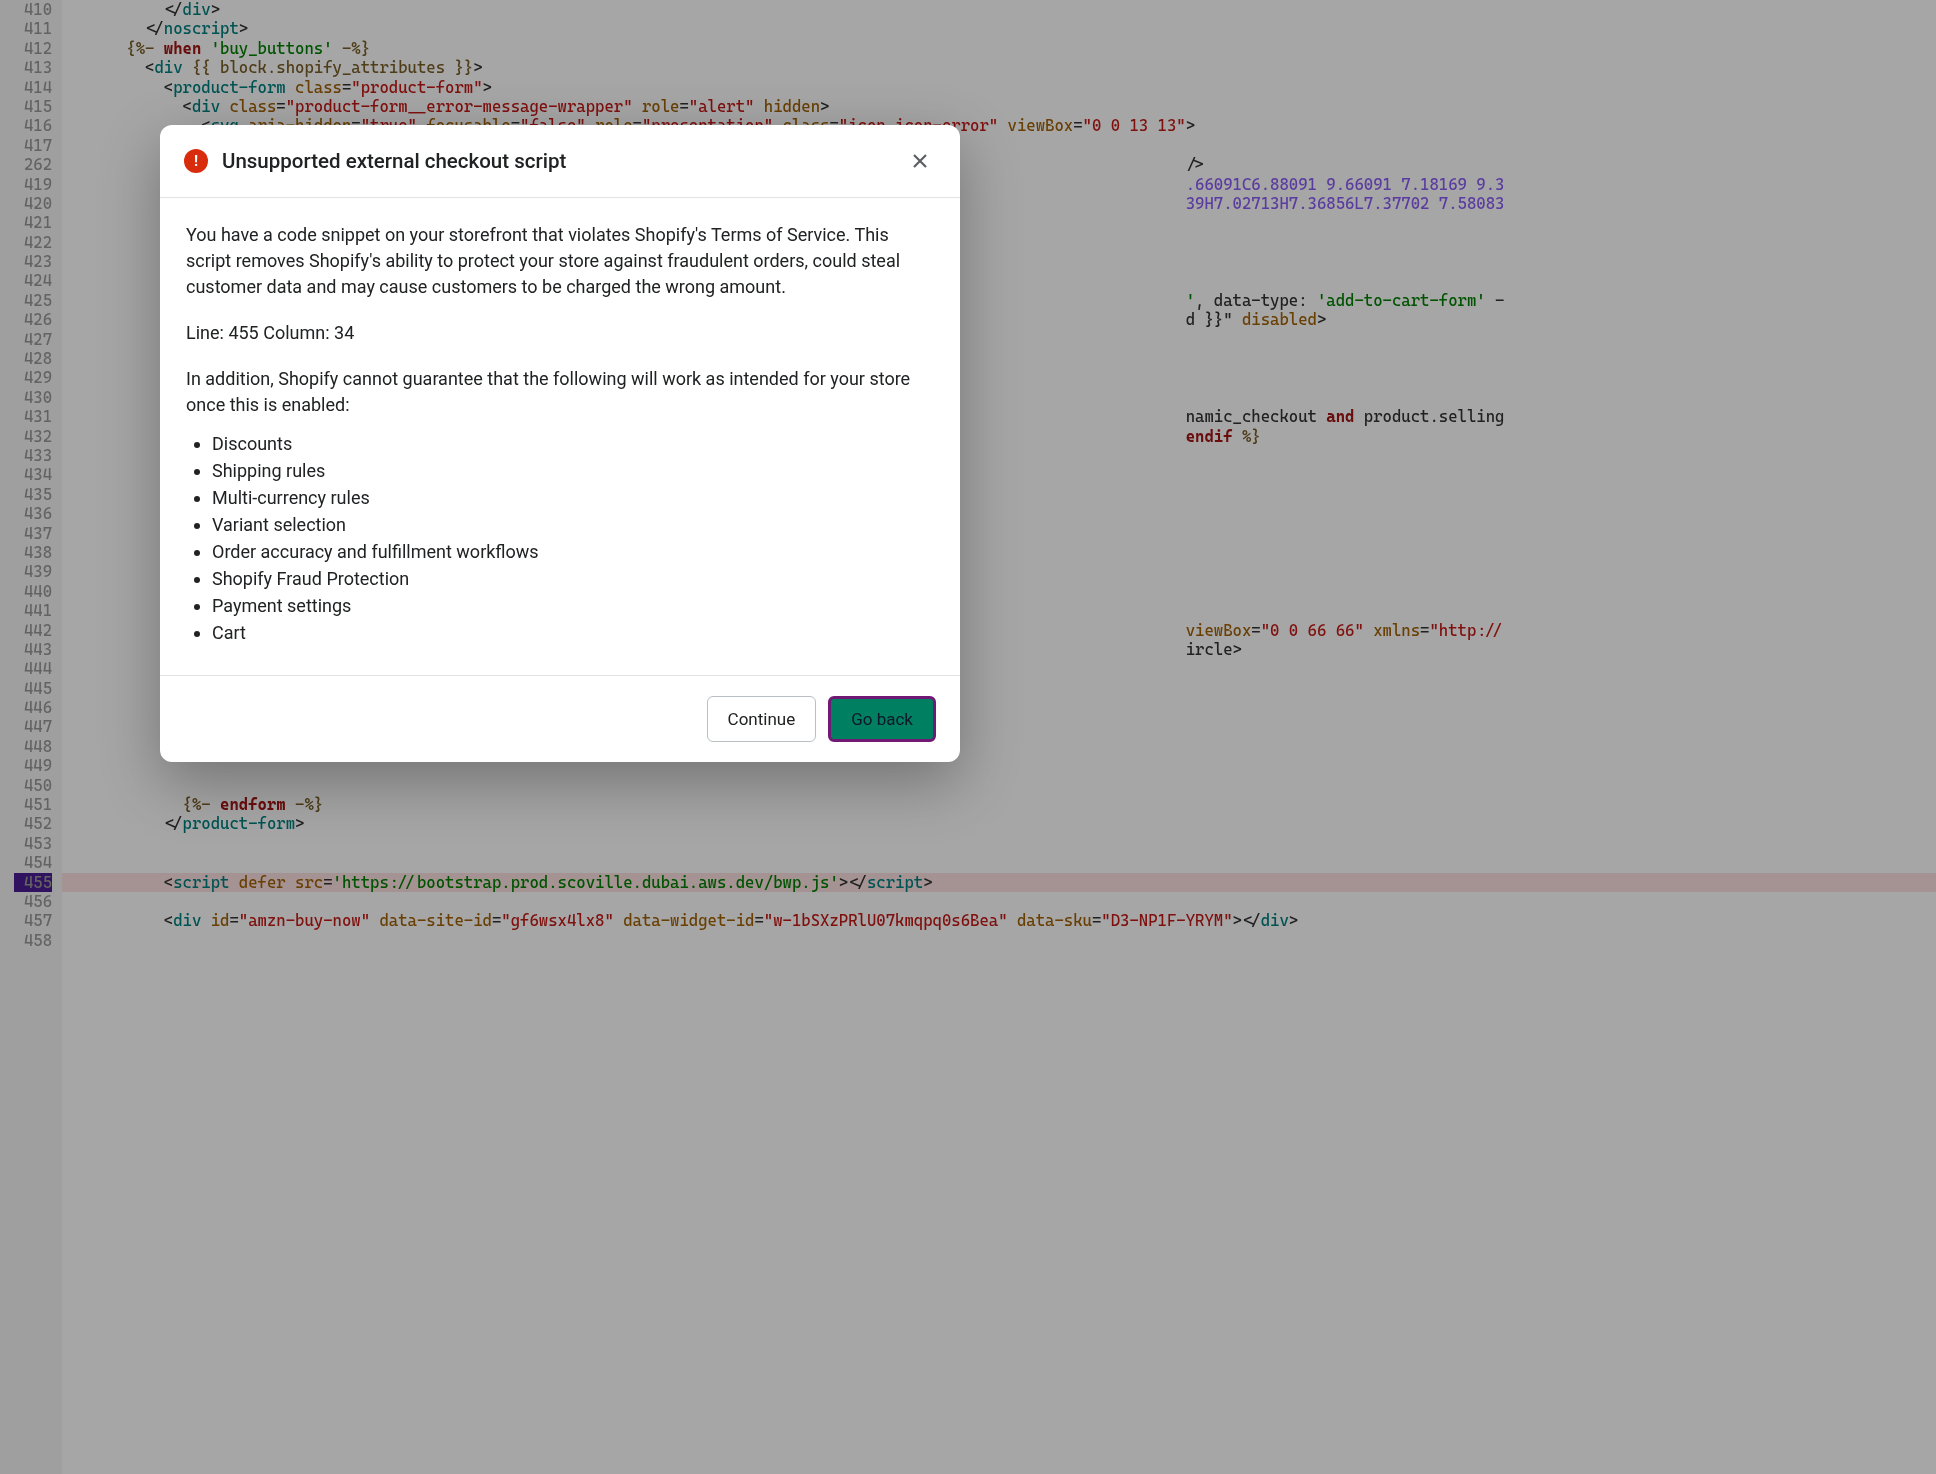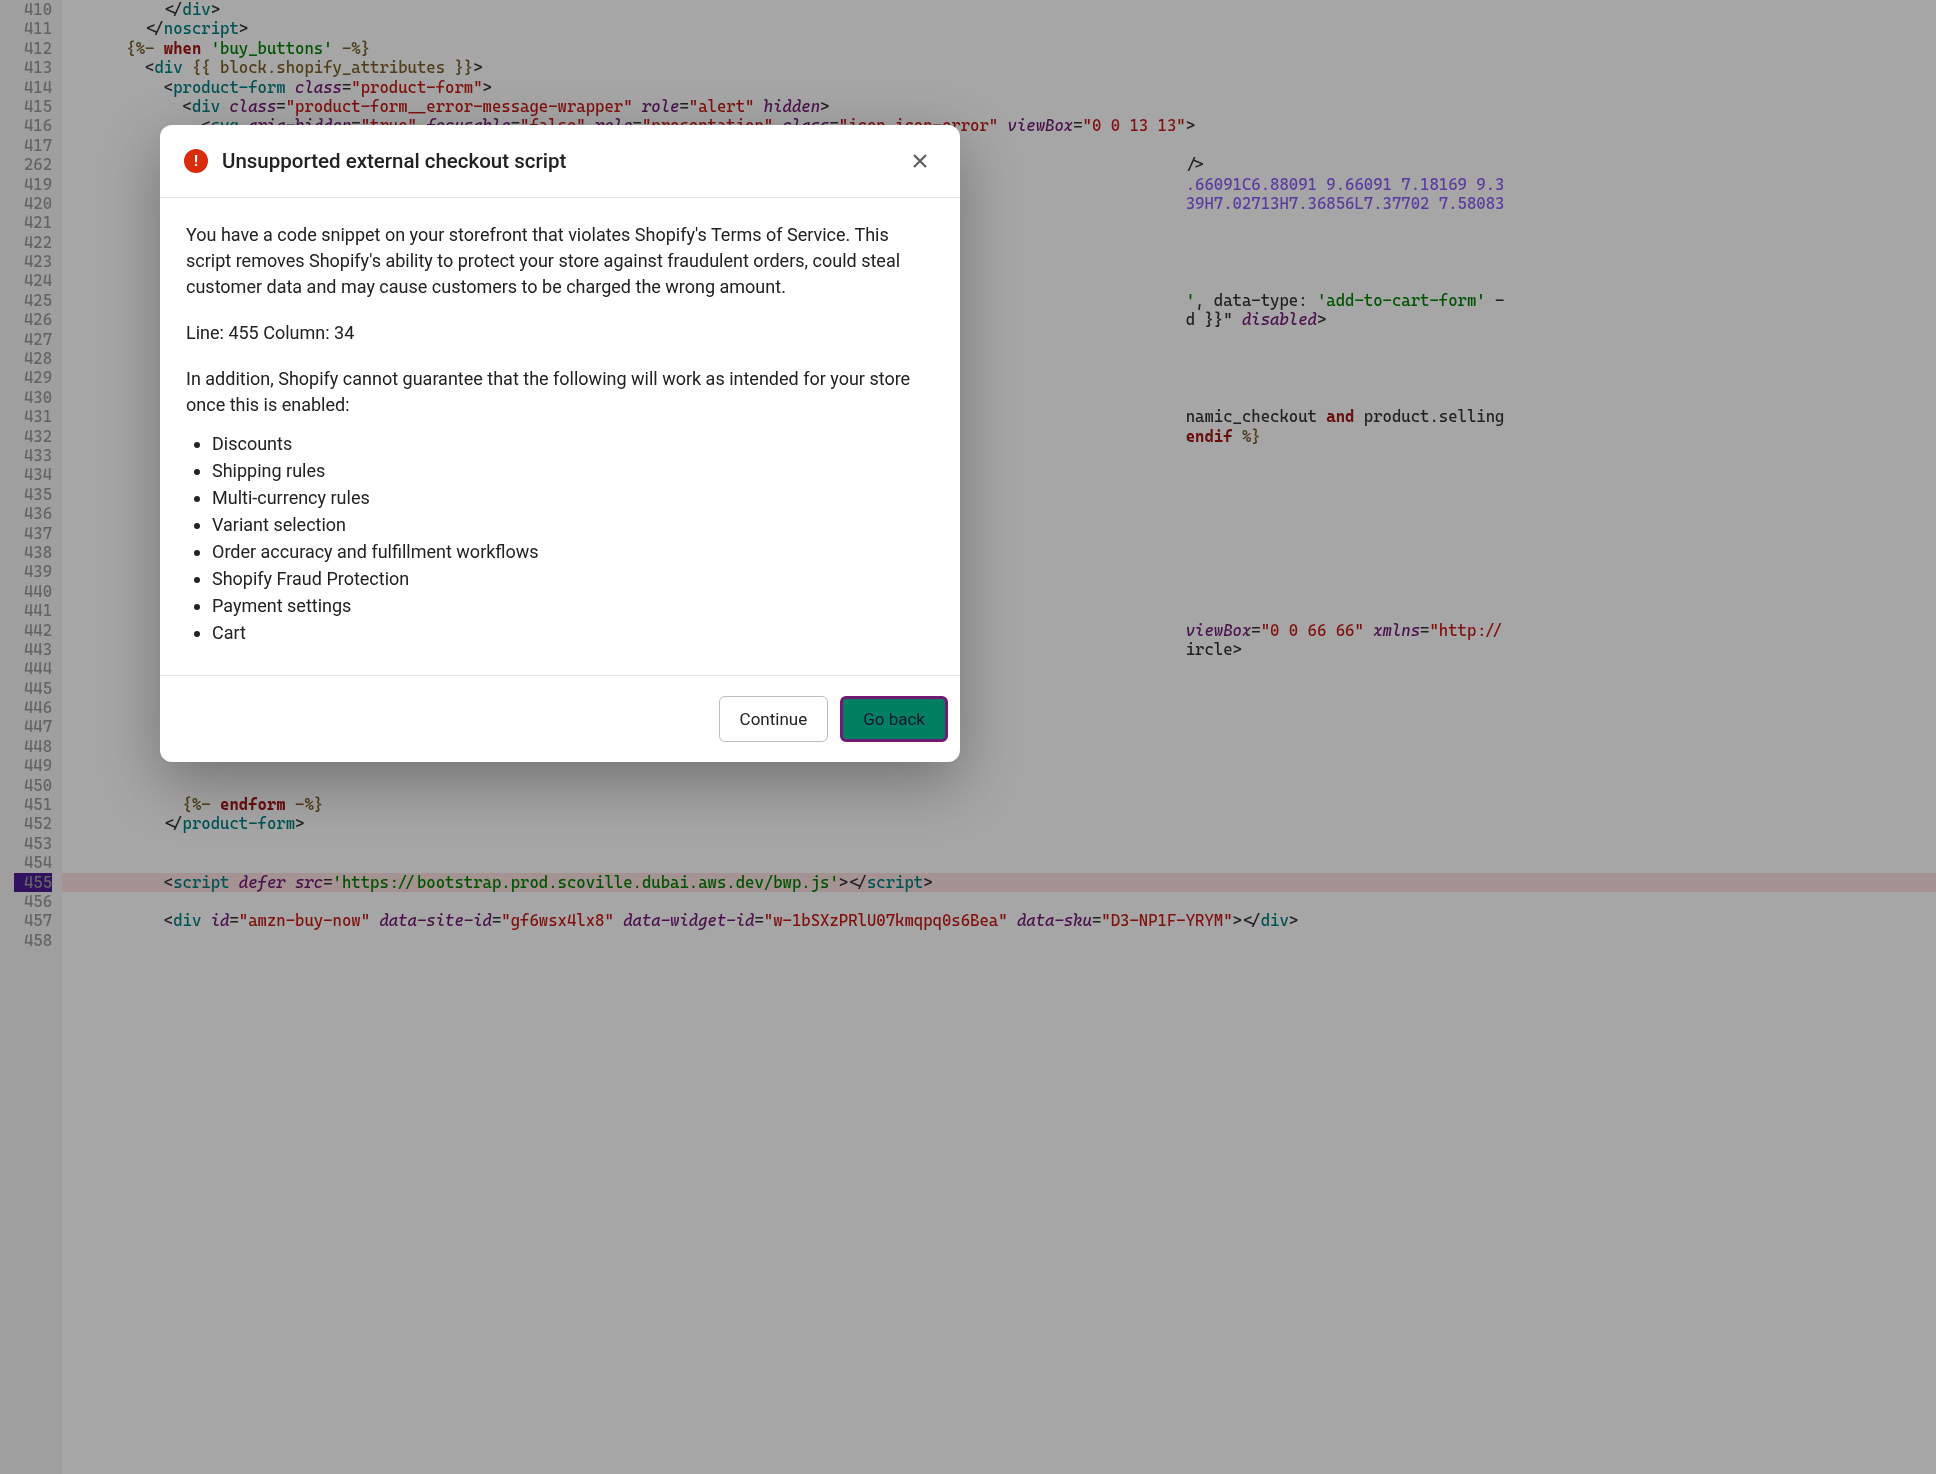--- a/index.html
+++ b/index.html
@@ -30,21 +30,21 @@
     .gutter .ln.hl { background: #4c1d95; }
     .code {
       flex: 1;
       white-space: pre;
       color: #333;
       overflow: hidden;
     }
     .code .cl { display: block; height: 19.4px; padding-left: 8px; }
     .code .cl.hl { background: #fde2e2; }
     .tag { color: #008080; }
-    .attr { color: #701a75; font-style: italic; }
+    .attr { color: #a16207; }
     .str { color: #c41a16; }
     .str2 { color: #008000; }
     .kw { color: #a31515; font-weight: bold; text-align: center; }
     .num { color: #8b5cf6; }
     .lq { color: #795e26; }
 
     .overlay {
       position: absolute;
       inset: 0;
       background: rgba(0,0,0,0.35);
@@ -102,21 +102,21 @@
     .dialog-body {
       padding: 24px 26px 28px;
       font-size: 18px;
       line-height: 1.45;
       color: #202223;
     }
     .dialog-body p { margin-bottom: 20px; }
     .dialog-body ul { padding-left: 26px; margin-top: -8px; }
     .dialog-body li { margin-bottom: 1px; }
     .dialog-footer {
-      padding: 20px 12px;
+      padding: 20px 24px;
       border-top: 1px solid #e3e3e3;
       display: flex;
       justify-content: flex-end;
       gap: 12px;
     }
     .btn {
       padding: 10px 20px;
       font-size: 17px;
       border-radius: 6px;
       cursor: pointer;

